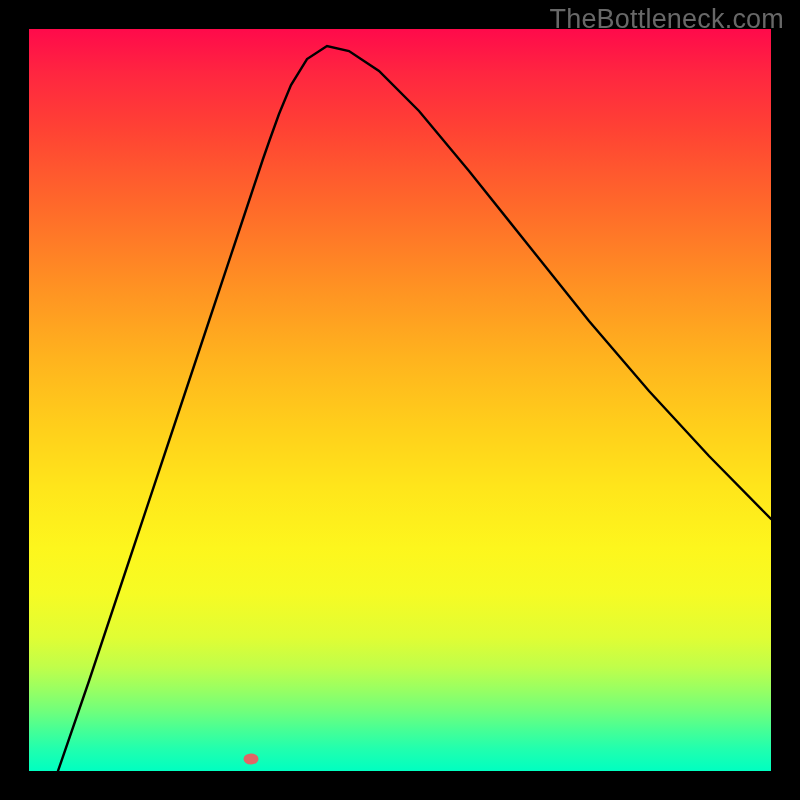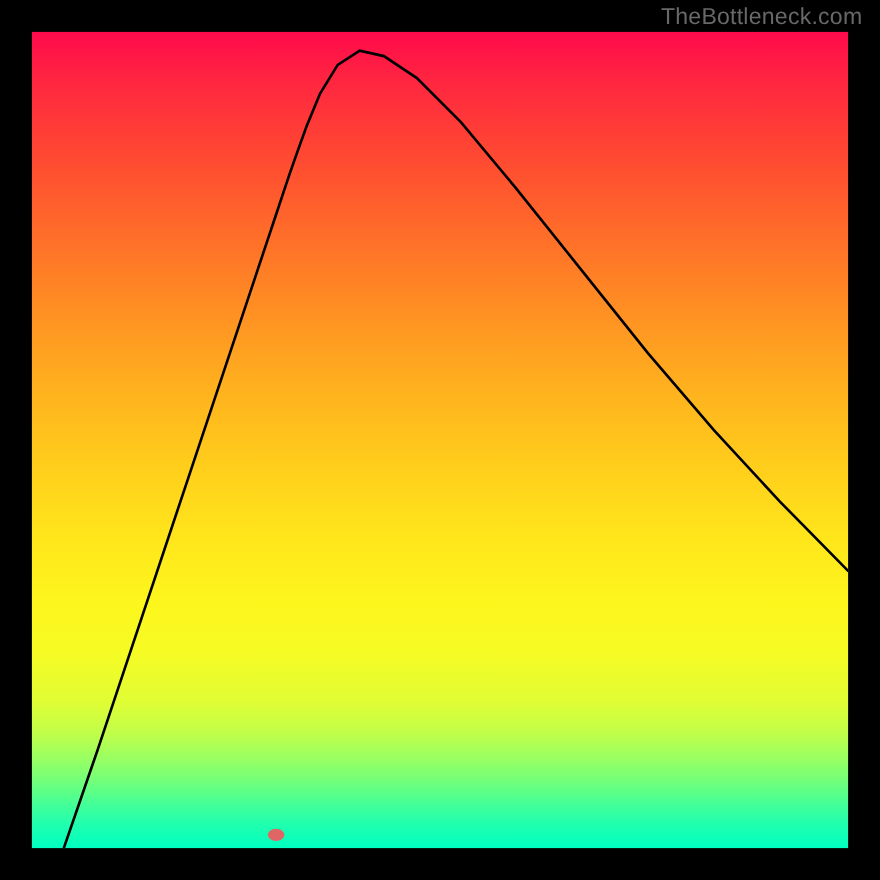--- a/index.html
+++ b/index.html
@@ -51,21 +51,21 @@
     height: 11px;
     background: #e06666;
     border-radius: 50%;
     transform: translate(-50%, -50%);
   }
   .watermark {
     position: absolute;
     top: 4px;
     right: 16px;
     color: #686868;
-    font-size: 21px;
+    font-size: 27px;
     font-weight: 500;
     letter-spacing: 0.2px;
     user-select: none;
   }
 </style>
 </head>
 <body>
 
 <div class="frame">
   <svg class="curve" viewBox="0 0 742 742" preserveAspectRatio="none">

